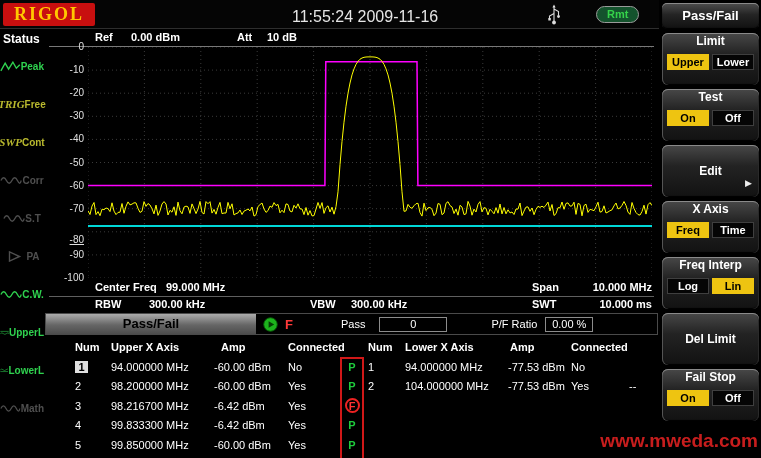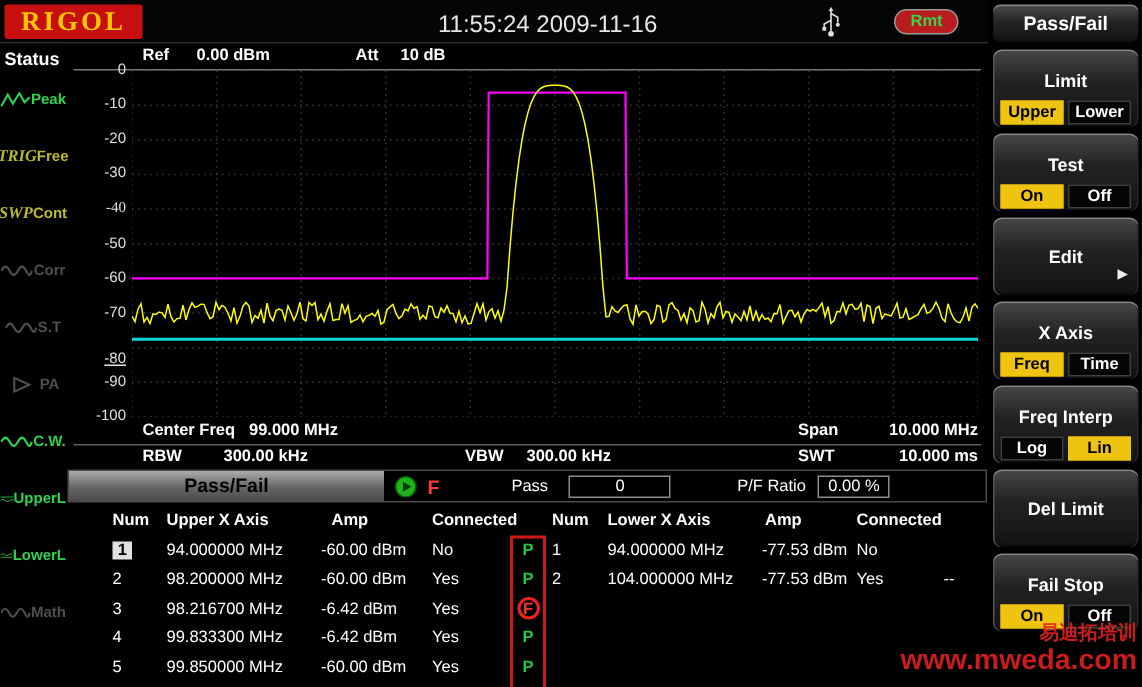--- a/index.html
+++ b/index.html
@@ -8,21 +8,21 @@
   font-family:"Liberation Sans","DejaVu Sans",sans-serif;color:#fff;}
 
 
 #top-bar{position:absolute;left:0;top:0;width:659px;height:29px;background:#050505;border-bottom:1px solid #2e2e2e;}
 #logo{position:absolute;left:3px;top:3px;width:92px;height:23px;background:#c80f0f;color:#ffc800;
   font-family:"Liberation Serif","DejaVu Serif",serif;font-weight:bold;font-size:18px;letter-spacing:2px;
   text-align:center;line-height:23px;border-radius:2px;}
 #timestamp{position:absolute;left:292px;top:8px;font-size:16px;color:#e6e6e6;}
 #usb-icon{position:absolute;left:547px;top:4px;width:14px;height:21px;}
 #rmt{position:absolute;left:596px;top:6px;height:17px;padding:0 10px;border:1px solid #9a9a9a;border-radius:9px;
-  background:#b91c1c;color:#35d24a;font-size:11px;font-weight:bold;line-height:15px;}
+  background:#14532d;color:#35d24a;font-size:11px;font-weight:bold;line-height:15px;}
 
 
 #status-panel{position:absolute;left:0;top:29px;width:44px;height:429px;background:#000;}
 #status-title{font-size:12px;font-weight:bold;padding:3px 0 1px 3px;color:#fff;}
 .st-item{height:38px;display:flex;flex-direction:row;align-items:center;justify-content:center;
   font-size:10px;font-weight:bold;line-height:11px;text-align:center;}
 .st-item svg{width:22px;height:11px;}
 .st-sig{font-family:"Liberation Serif","DejaVu Serif",serif;font-style:italic;font-size:11px;}
 .green{color:#2fd24f;}
 .olive{color:#b9b92e;}
@@ -75,21 +75,21 @@
 
 
 #softkeys{position:absolute;left:659px;top:0;width:102px;height:458px;background:#000;padding:3px 2px 0 3px;}
 .sk-title{height:26px;margin-bottom:4px;border-radius:5px;
   background:linear-gradient(180deg,#4e4e4e,#242424 45%,#101010);
   box-shadow:inset 0 1px 0 #8a8a8a,inset 0 -1px 1px #000;
   font-weight:bold;font-size:13px;text-align:center;line-height:26px;}
 .sk-btn{position:relative;height:52px;margin-bottom:4px;border-radius:6px;
   background:linear-gradient(180deg,#484848,#232323 40%,#121212);
   box-shadow:inset 0 1px 0 #8a8a8a,inset 1px 0 0 #555,inset -1px 0 0 #2a2a2a,inset 0 -1px 1px #000;cursor:pointer;}
-.sk-label{padding-top:14px;text-align:center;font-size:12px;font-weight:bold;}
+.sk-label{padding-top:1px;text-align:center;font-size:12px;font-weight:bold;}
 .sk-btn.single .sk-label{padding-top:19px;}
 .sk-opts{display:flex;justify-content:center;gap:3px;margin-top:6px;}
 .opt{min-width:42px;height:16px;line-height:15px;padding:0 2px;text-align:center;font-size:11px;font-weight:bold;
   background:#050505;color:#fff;border:1px solid #3f3f3f;}
 .opt.sel{background:#eec411;color:#000;border-color:#eec411;}
 .sk-arrow{position:absolute;right:7px;bottom:9px;font-size:9px;color:#eee;}
 
 
 #watermark{position:absolute;right:3px;bottom:6px;text-align:right;color:#e32222;font-weight:bold;opacity:.88;
   pointer-events:none;z-index:10;line-height:1.15;}
@@ -182,21 +182,21 @@
       <span style="left:188px">Att</span>
       <span style="left:218px">10 dB</span>
     </div>
 
     <div id="plot-wrap">
       <div id="y-ticks">
           <div class="ytick" style="top: -6px;">0</div>
           <div class="ytick" style="top: 17.1px;">-10</div>
           <div class="ytick" style="top: 40.2px;">-20</div>
           <div class="ytick" style="top: 63.3px;">-30</div>
-          <div class="ytick" style="top: 86.4px; font-family: Liberation Serif, serif;">-40</div>
+          <div class="ytick" style="top: 86.4px;">-40</div>
           <div class="ytick" style="top: 109.5px;">-50</div>
           <div class="ytick" style="top: 132.6px;">-60</div>
           <div class="ytick" style="top: 155.7px;">-70</div>
           <div class="ytick" style="top: 187px; text-decoration: underline;">-80</div>
           <div class="ytick" style="top: 201.9px;">-90</div>
           <div class="ytick" style="top: 225px;">-100</div>
         </div>
       <svg id="plot-svg" width="564" height="231">
           <line x1="0" y1="0.0" x2="564" y2="0.0" stroke="#3a3a3a" stroke-width="1" stroke-dasharray="1 3"></line>
           <line x1="0.0" y1="0" x2="0.0" y2="231" stroke="#3a3a3a" stroke-width="1" stroke-dasharray="1 3"></line>
@@ -385,17 +385,16 @@
     <div class="sk-btn">
       <div class="sk-label">Fail Stop</div>
       <div class="sk-opts">
         <span class="opt sel">On</span>
         <span class="opt">Off</span>
       </div>
     </div>
   </div>
 
   <div id="watermark">
-    <div id="wm1">易迪拓培训</div>
     <div id="wm2">www.mweda.com</div>
   </div>
 
 </div>
 
 </body></html>

